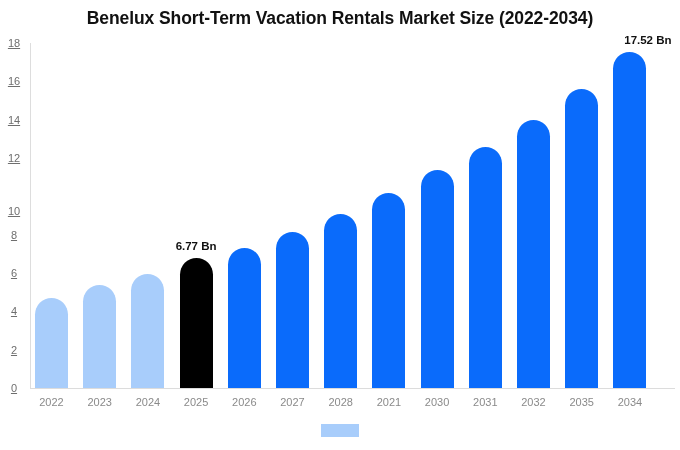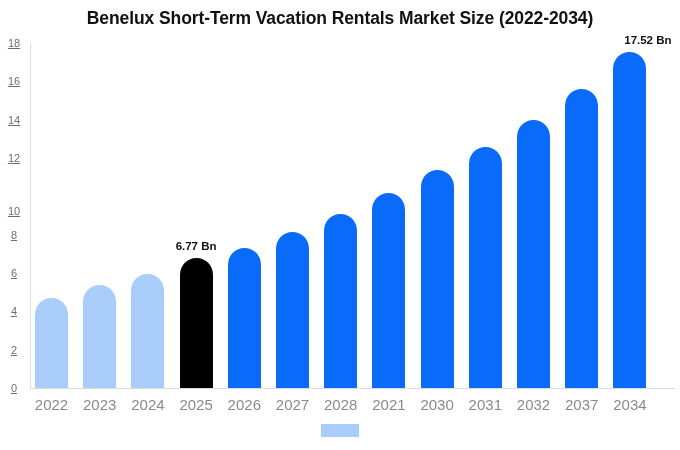--- a/index.html
+++ b/index.html
@@ -79,21 +79,21 @@
     left: 0;
     top: 43px;
     width: 680px;
     height: 345px;
   }
   .x-tick-label {
     position: absolute;
     top: 396px;
     width: 48px;
     text-align: center;
-    font-size: 15px;
+    font-size: 11px;
     color: #8a8a8a;
     white-space: nowrap;
   }
   .bar-value-label {
     position: absolute;
     font-size: 11.5px;
     font-weight: bold;
     color: #111111;
     white-space: nowrap;
     transform: translateX(-50%);
@@ -163,21 +163,21 @@
       <div class="x-tick-label" style="left: 75.7px;">2023</div>
       <div class="x-tick-label" style="left: 123.9px;">2024</div>
       <div class="x-tick-label" style="left: 172.1px;">2025</div>
       <div class="x-tick-label" style="left: 220.3px;">2026</div>
       <div class="x-tick-label" style="left: 268.5px;">2027</div>
       <div class="x-tick-label" style="left: 316.7px;">2028</div>
       <div class="x-tick-label" style="left: 364.9px;">2021</div>
       <div class="x-tick-label" style="left: 413.1px;">2030</div>
       <div class="x-tick-label" style="left: 461.3px;">2031</div>
       <div class="x-tick-label" style="left: 509.5px;">2032</div>
-      <div class="x-tick-label" style="left: 557.7px;">2037</div>
+      <div class="x-tick-label" style="left: 557.7px;">2035</div>
       <div class="x-tick-label" style="left: 605.9px;">2034</div>
     </div>
 
   <div id="value-labels">
       <div class="bar-value-label" style="left: 196.1px; top: 240.242px;">6.77 Bn</div>
       <div class="bar-value-label" style="left: 629.9px; top: 34.2px; margin-left: 18px;">17.52 Bn</div>
     </div>
 
   <div class="legend" id="legend">
       <span class="legend-swatch" style="background: rgb(168, 205, 251);"></span>

